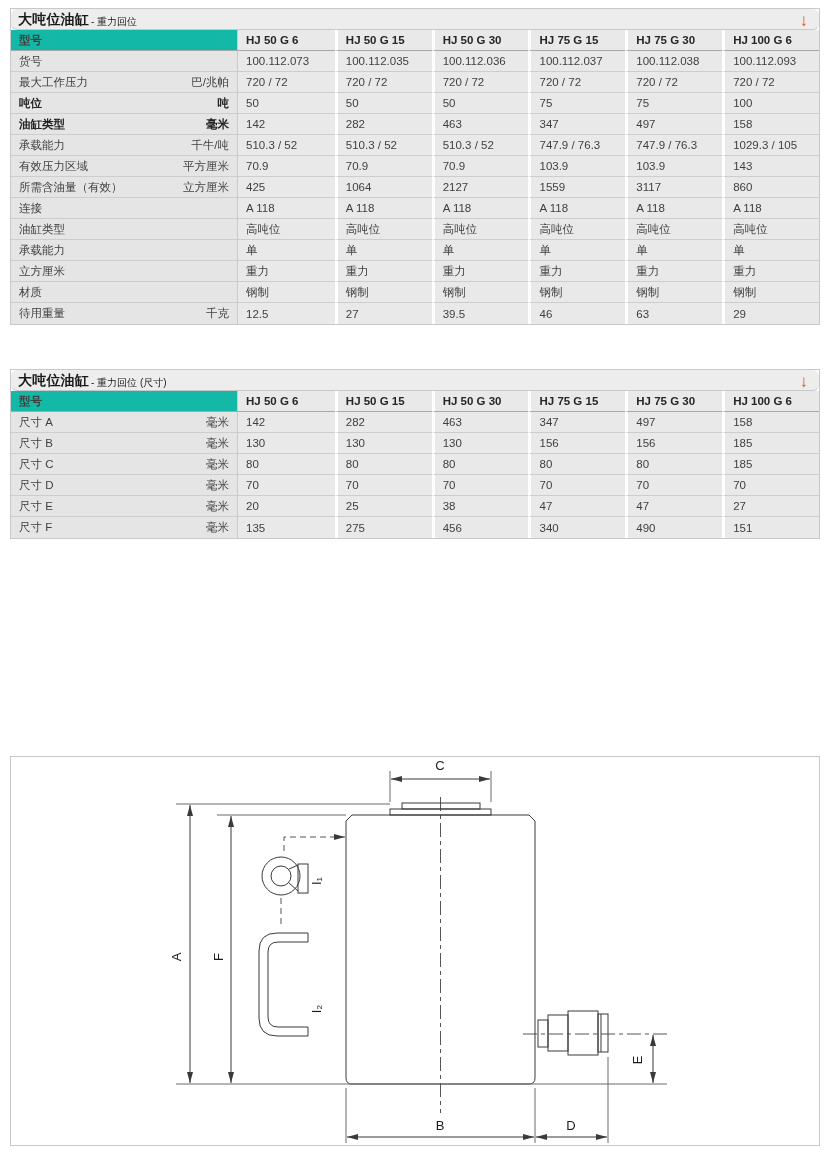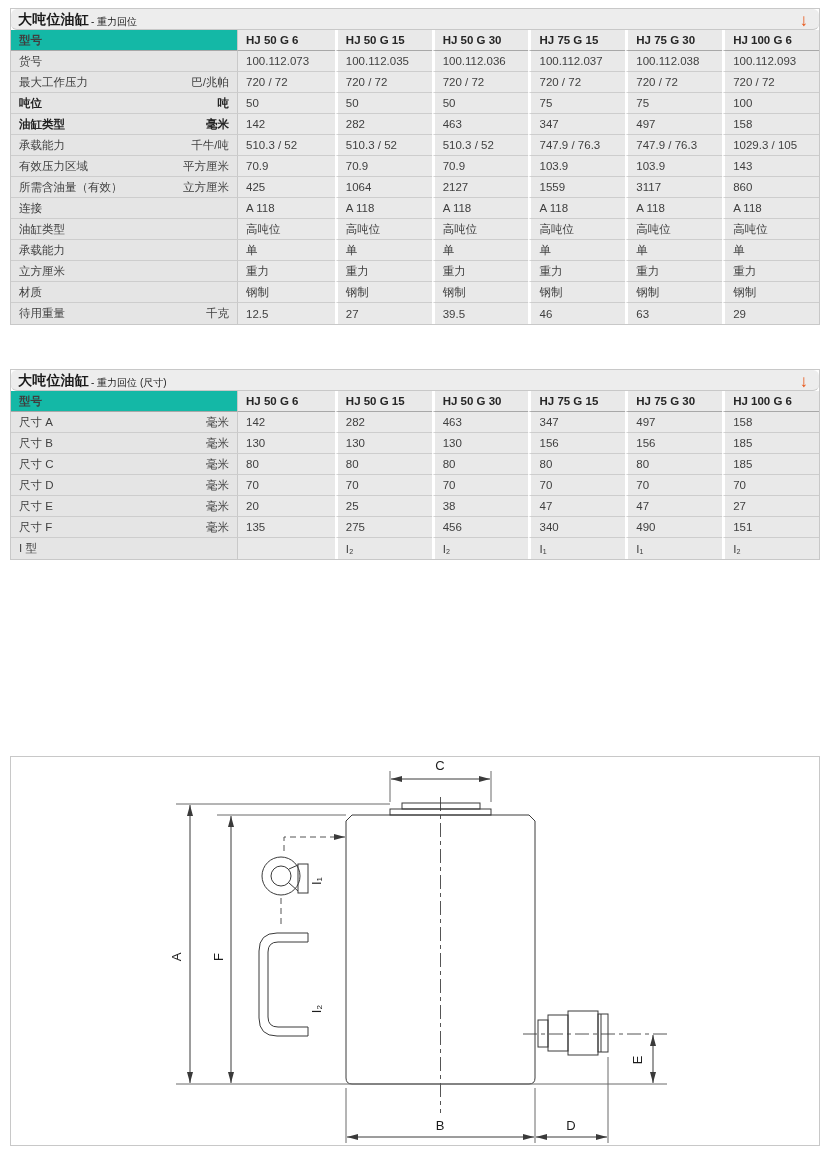--- a/index.html
+++ b/index.html
@@ -363,34 +363,20 @@
               <span class="unit">毫米</span>
             </div>
           </td>
           <td class="val-cell first">135</td>
           <td class="val-cell">275</td>
           <td class="val-cell">456</td>
           <td class="val-cell">340</td>
           <td class="val-cell">490</td>
           <td class="val-cell">151</td>
         </tr>
-        <tr>
-          <td class="label-cell">
-            <div class="label-flex">
-              <span>I 型</span>
-              <span class="unit"></span>
-            </div>
-          </td>
-          <td class="val-cell first"></td>
-          <td class="val-cell">I₂</td>
-          <td class="val-cell">I₂</td>
-          <td class="val-cell">I₁</td>
-          <td class="val-cell">I₁</td>
-          <td class="val-cell">I₂</td>
-        </tr>
       </tbody>
   </table>
 </section>
 
 <div id="diagram-panel">
   <svg width="808" height="388" viewBox="0 0 808 388">
     <defs>
       <marker id="ah" markerWidth="12" markerHeight="8" refX="11" refY="4" orient="auto-start-reverse" markerUnits="userSpaceOnUse">
         <path d="M0,1 L11,4 L0,7 Z" fill="#3a3a3a" stroke="none"></path>
       </marker>

